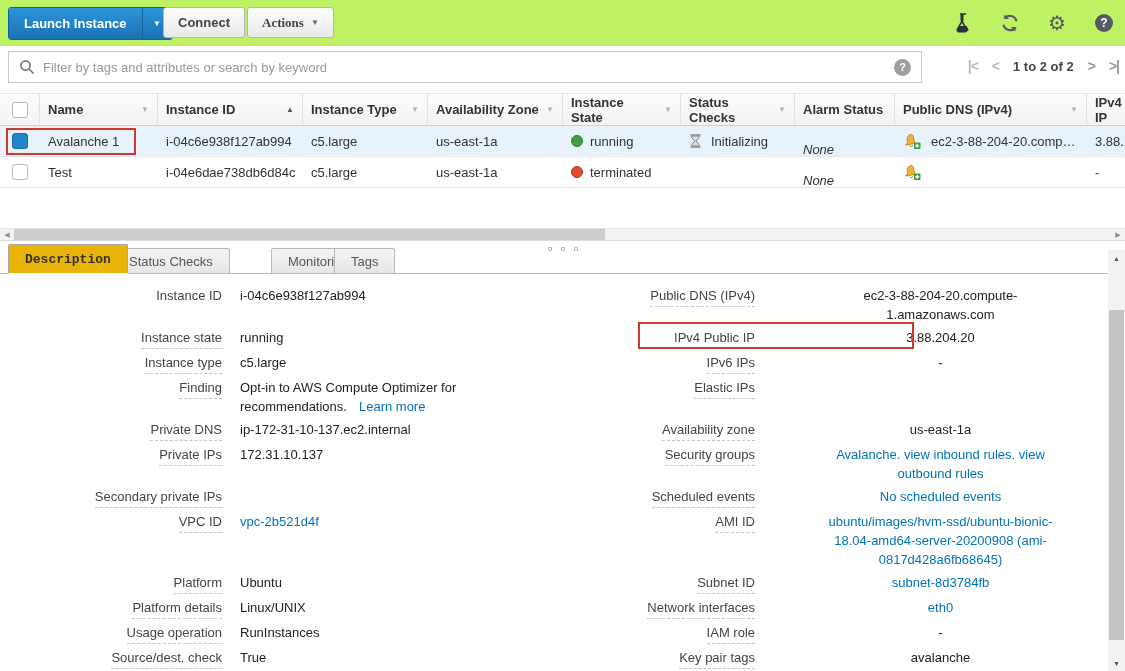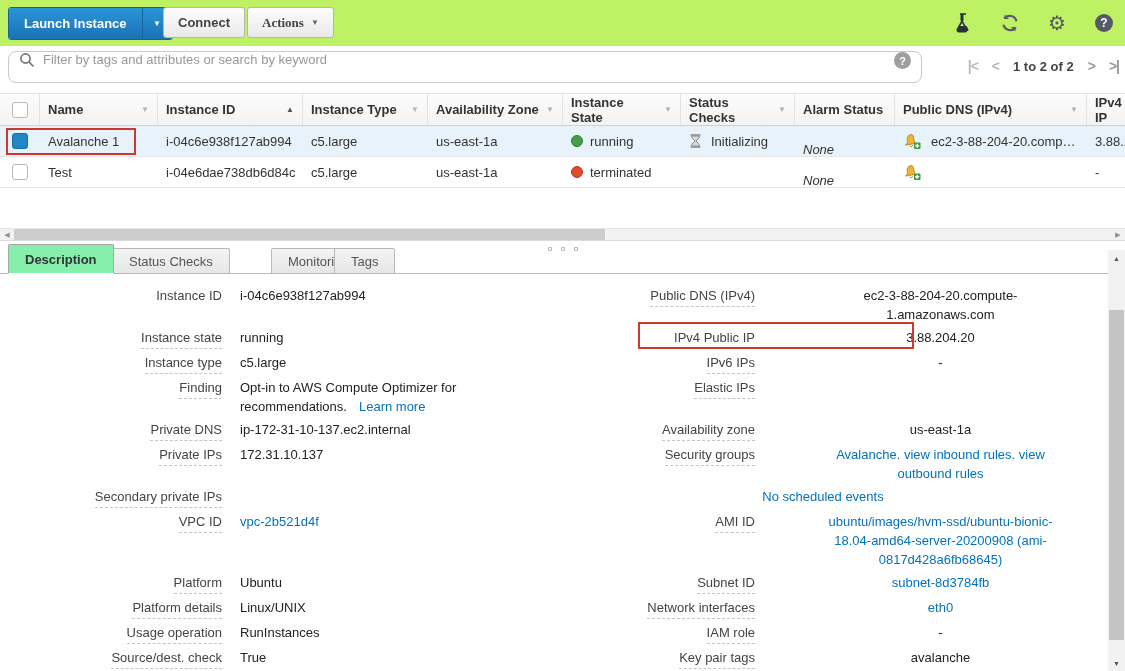--- a/index.html
+++ b/index.html
@@ -23,21 +23,21 @@
   .btn-actions { position:absolute; top:7px; left:247px;font-family:Liberation Serif, serif; }
   .top-icons { position:absolute; top:12px; right:10px; display:flex; align-items:center; gap:25px; }
   .ticon { width:22px; height:22px; display:flex; align-items:center; justify-content:center; cursor:pointer; color:#545b64; }
   .gear-glyph { font-size:20px; line-height:1; color:#545b64; }
   .help-circle { width:18px; height:18px; border-radius:50%; background:#545b64; color:#fff; font-size:12px;
                  font-weight:bold; display:flex; align-items:center; justify-content:center; }
 
   
   .filter-row { position:absolute; top:47px; left:0; width:1125px; height:41px; }
   .search-box { position:absolute; left:8px; top:4px; width:914px; height:32px; border:1px solid #c9c9c9;
-                border-radius:8px; background:#fff; display:flex; align-items:flex-start; padding:0 10px; }
+                border-radius:0; background:#fff; display:flex; align-items:center; padding:0 10px; }
   .search-placeholder { color:#999; margin-left:8px; flex:1; }
   .help-badge { width:17px; height:17px; border-radius:50%; background:#9e9e9e; color:#fff; font-size:11px;
                 font-weight:bold; display:flex; align-items:center; justify-content:center; }
   .pagination { position:absolute; right:6px; top:11px; display:flex; align-items:center; gap:14px; }
   .pag-btn { color:#b9b9b9; font-weight:bold; font-size:14px; cursor:pointer; letter-spacing:-1px; }
   .pag-btn.active { color:#979797; }
   .pag-label { font-weight:bold; color:#444; }
 
   
   .itable { position:absolute; top:93px; left:0; width:1200px; }
@@ -68,22 +68,22 @@
   .hscroll .thumb { position:absolute; left:14px; top:0; width:591px; height:100%; background:#cdcdcd; cursor:pointer; }
   .hs-arrow { position:absolute; top:0; width:14px; height:100%; display:flex; align-items:center;
               justify-content:center; font-size:7px; color:#8f8f8f; cursor:pointer; background:#f2f2f2; }
   .hs-left { left:0; } .hs-right { right:0; }
 
   
   .tabbar { position:absolute; top:244px; left:0; width:1125px; height:30px; border-bottom:1px solid #b9b9b9; }
   .tab { position:absolute; bottom:-1px; display:flex; align-items:center; justify-content:center;
          border:1px solid #b9b9b9; border-radius:2px 2px 0 0; background:linear-gradient(#f4f4f4,#e6e6e6);
          color:#555; padding:0 16px; height:26px; cursor:pointer; }
-  .tab.active { background:#86efac; border-color:#a8a8a8; border-bottom:1px solid #fff; height:30px;
-                font-weight:bold; color:#333; z-index:2; }
+  .tab.active { background:#eab308; border-color:#a8a8a8; border-bottom:1px solid #fff; height:30px;
+                font-weight:bold; color:#333; z-index:2;font-family:Liberation Mono, monospace; }
   .drag-dots { position:absolute; top:3px; left:548px; display:flex; gap:9px; }
   .drag-dots i { width:4px; height:4px; border:1px solid #b3b3b3; border-radius:1px; }
 
   
   .desc-panel { position:absolute; top:274px; left:0; width:1108px; height:397px; background:#fff;
                 overflow:hidden; padding-top:12px; }
   .drow { display:flex; align-items:flex-start; min-height:23px; line-height:19px; }
   .dcell { padding-bottom:4px; }
   .ll { width:222px; text-align:right; flex:none; }
   .lv { width:280px; margin-left:18px; flex:none; white-space:pre-line; }
@@ -333,20 +333,21 @@
     <div class="dcell ll"><span class="lbl">Private IPs</span></div>
     <div class="dcell lv"><span class="val">172.31.10.137</span></div>
     <div class="dcell rl"><span class="lbl">Security groups</span></div>
     <div class="dcell rv"><span class="val link">Avalanche. view inbound rules. view
 outbound rules</span></div>
   </div>
 
   <div class="drow">
     <div class="dcell ll"><span class="lbl">Secondary private IPs</span></div>
     <div class="dcell lv"><span class="val"></span></div>
+    <div class="dcell rl"><span class="lbl">Scheduled events</span></div>
     <div class="dcell rv"><span class="val link">No scheduled events</span></div>
   </div>
 
   <div class="drow">
     <div class="dcell ll"><span class="lbl">VPC ID</span></div>
     <div class="dcell lv"><span class="val link">vpc-2b521d4f</span></div>
     <div class="dcell rl"><span class="lbl">AMI ID</span></div>
     <div class="dcell rv"><span class="val link">ubuntu/images/hvm-ssd/ubuntu-bionic-
 18.04-amd64-server-20200908 (ami-
 0817d428a6fb68645)</span></div>

